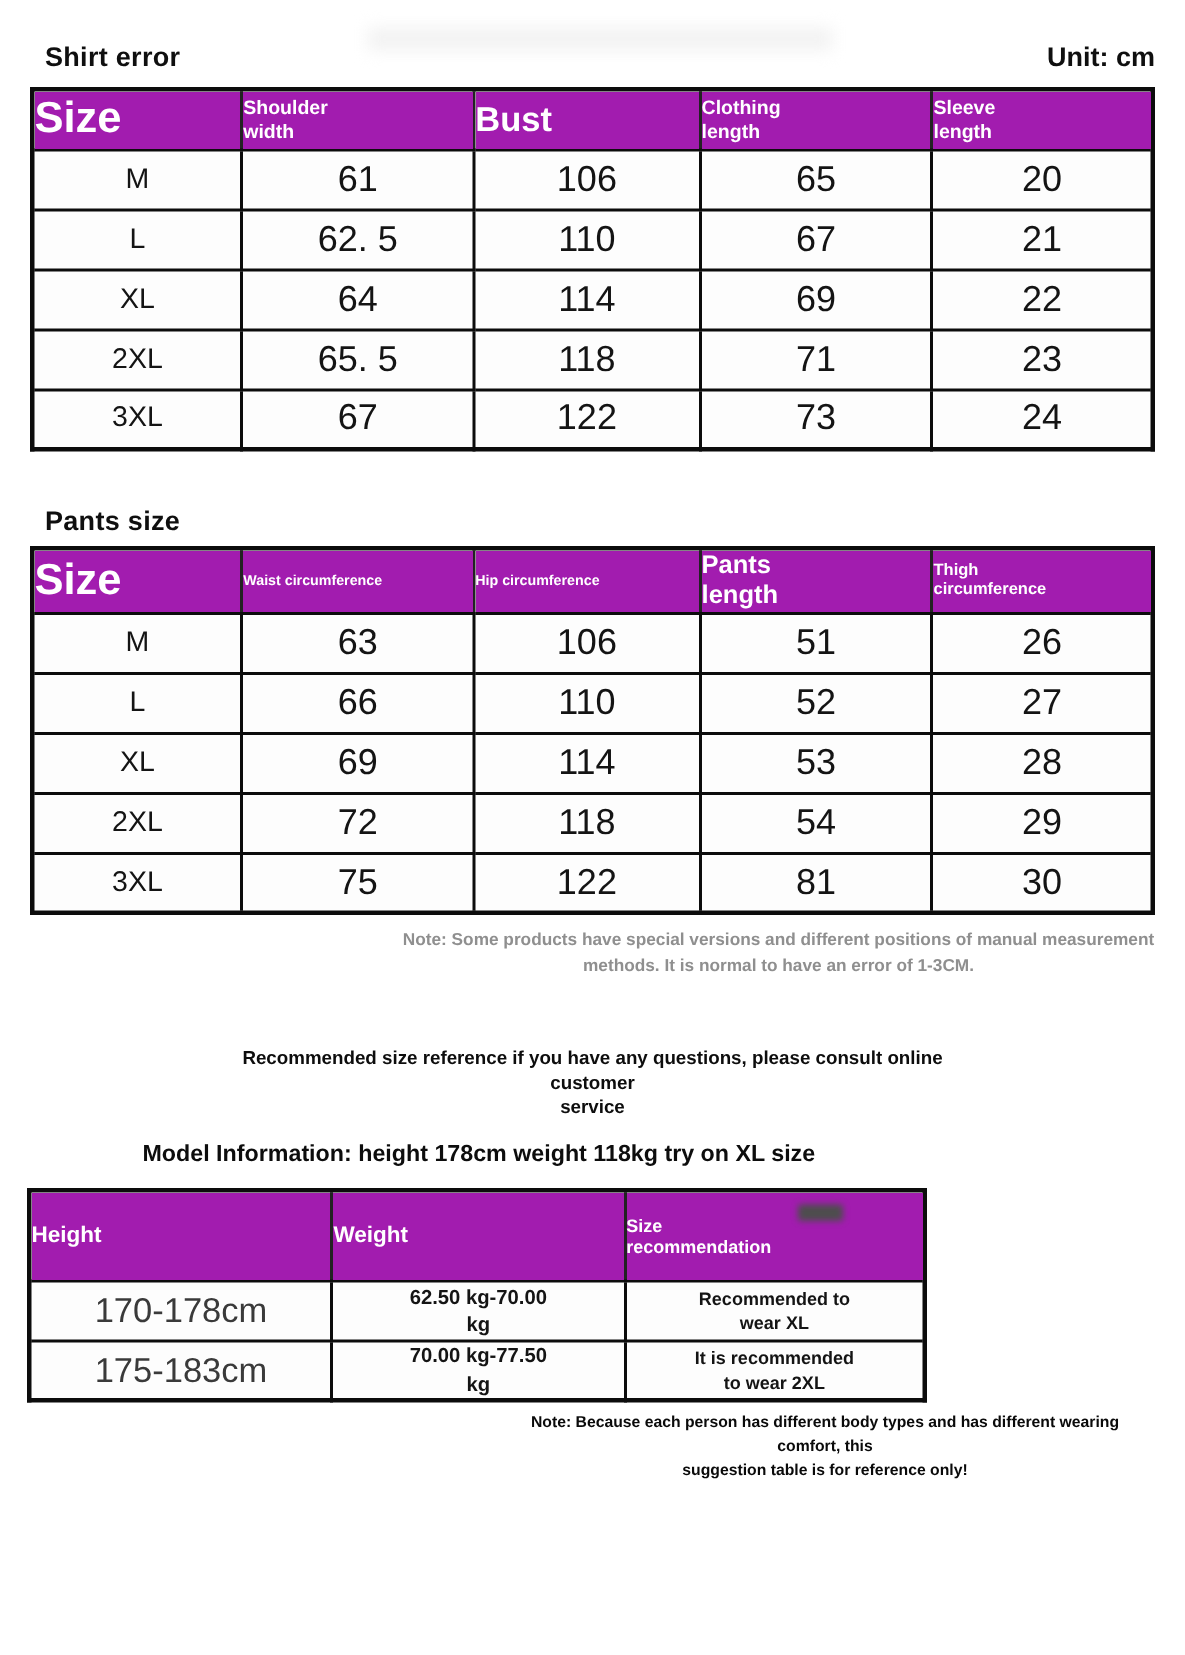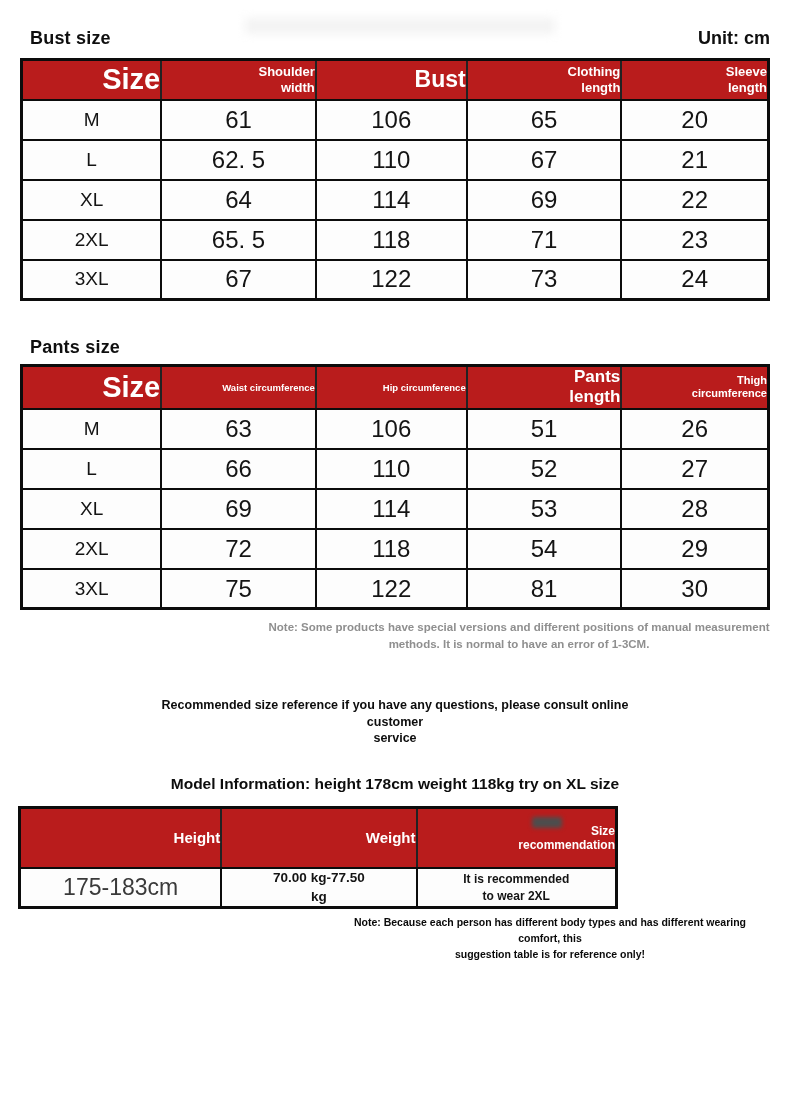--- a/index.html
+++ b/index.html
@@ -8,21 +8,21 @@
 
   .topbar { display:flex; justify-content:space-between; align-items:flex-end;
             padding:28px 20px 0 30px; }
   .section-title { font-size:18px; font-weight:bold; color:#0f0f0f; letter-spacing:.2px; }
   .unit-label { font-size:18px; font-weight:bold; color:#0f0f0f; }
 
   table { border-collapse:collapse; table-layout:fixed; margin-left:20px; width:750px;
           background:#fdfdfd; }
   table, th, td { border:2px solid #0c0c0c; }
   table { border-width:3px; }
-  thead th { background:#b91c1c; color:#ffffff; height:40px; text-align:right;
+  thead th { background:#a21caf; color:#ffffff; height:40px; text-align:left;
              vertical-align:middle; white-space:pre-line; line-height:1.2;
              border-color:#222222; border-bottom-color:#0c0c0c; position:relative; }
   tbody td { height:40px; text-align:center; vertical-align:middle; font-size:24px;
              color:#141414; white-space:pre-line; }
 
   
   .h-size  { font-size:29px; font-weight:bold; }
   .h-bust  { font-size:23px; font-weight:bold; }
   .h-small { font-size:13px; font-weight:bold; }
   .h-tiny  { font-size:9.5px; font-weight:bold; }
@@ -30,21 +30,21 @@
   .h-thigh { font-size:11px; font-weight:bold; }
   td.size-label { font-size:19px; }
 
   .pants-title { margin:36px 0 6px 30px; }
 
   .gray-note { margin:9px 0 0 268px; width:502px; text-align:center;
                color:#8f8f8f; font-size:11.5px; font-weight:bold; line-height:1.45; }
 
   .rec-heading { margin:44px auto 0; width:480px; text-align:center;
                  font-size:12.5px; font-weight:bold; color:#0d0d0d; line-height:1.35; }
-  .model-info { margin:28px auto 0; width:600px; text-align:center;
+  .model-info { margin:14px auto 0; width:600px; 
                 font-size:15.5px; font-weight:bold; color:#0d0d0d; }
 
   .rec-table { margin-top:13px; margin-left:18px; width:600px; }
   .rec-table thead th { height:40px; }
   .rec-table .h-hw { font-size:15px; font-weight:bold; }
   .rec-table .h-rec { font-size:12px; font-weight:bold; }
   .rec-table td.c1 { font-size:23px; font-weight:normal; color:#3a3a3a;
                      font-family:"Liberation Sans",sans-serif; }
   .rec-table td.c2 { font-size:13.5px; font-weight:bold; line-height:1.35; }
   .rec-table td.c3 { font-size:12px; font-weight:bold; line-height:1.35; }
@@ -57,21 +57,21 @@
                    border-radius:2px; }
   .bg-smudge { position:absolute; top:18px; left:245px; width:310px; height:16px;
                background:#f3f3f3; filter:blur(5px); }
 </style>
 </head>
 <body>
 
 <div class="bg-smudge"></div>
 
 <div class="topbar">
-  <div class="section-title">Bust size</div>
+  <div class="section-title">Shirt error</div>
   <div class="unit-label">Unit: cm</div>
 </div>
 
 <table style="margin-top:9px">
   <colgroup>
       <col style="width:18.7%">
       <col style="width:20.7%">
       <col style="width:20.2%">
       <col style="width:20.7%">
       <col style="width:19.7%">
@@ -207,20 +207,27 @@
       <th class="h-hw">Weight</th>
       <th class="h-rec">
         <span style="white-space:pre-line">Size
 recommendation</span>
         <span class="header-smudge"></span>
       </th>
     </tr>
   </thead>
   <tbody>
     <tr>
+      <td class="c1">170-178cm</td>
+      <td class="c2">62.50 kg-70.00
+kg</td>
+      <td class="c3">Recommended to
+wear XL</td>
+    </tr>
+    <tr>
       <td class="c1">175-183cm</td>
       <td class="c2">70.00 kg-77.50
 kg</td>
       <td class="c3">It is recommended
 to wear 2XL</td>
     </tr>
   </tbody>
 </table>
 
 <div class="bottom-note" style="white-space:pre-line">Note: Because each person has different body types and has different wearing comfort, this

